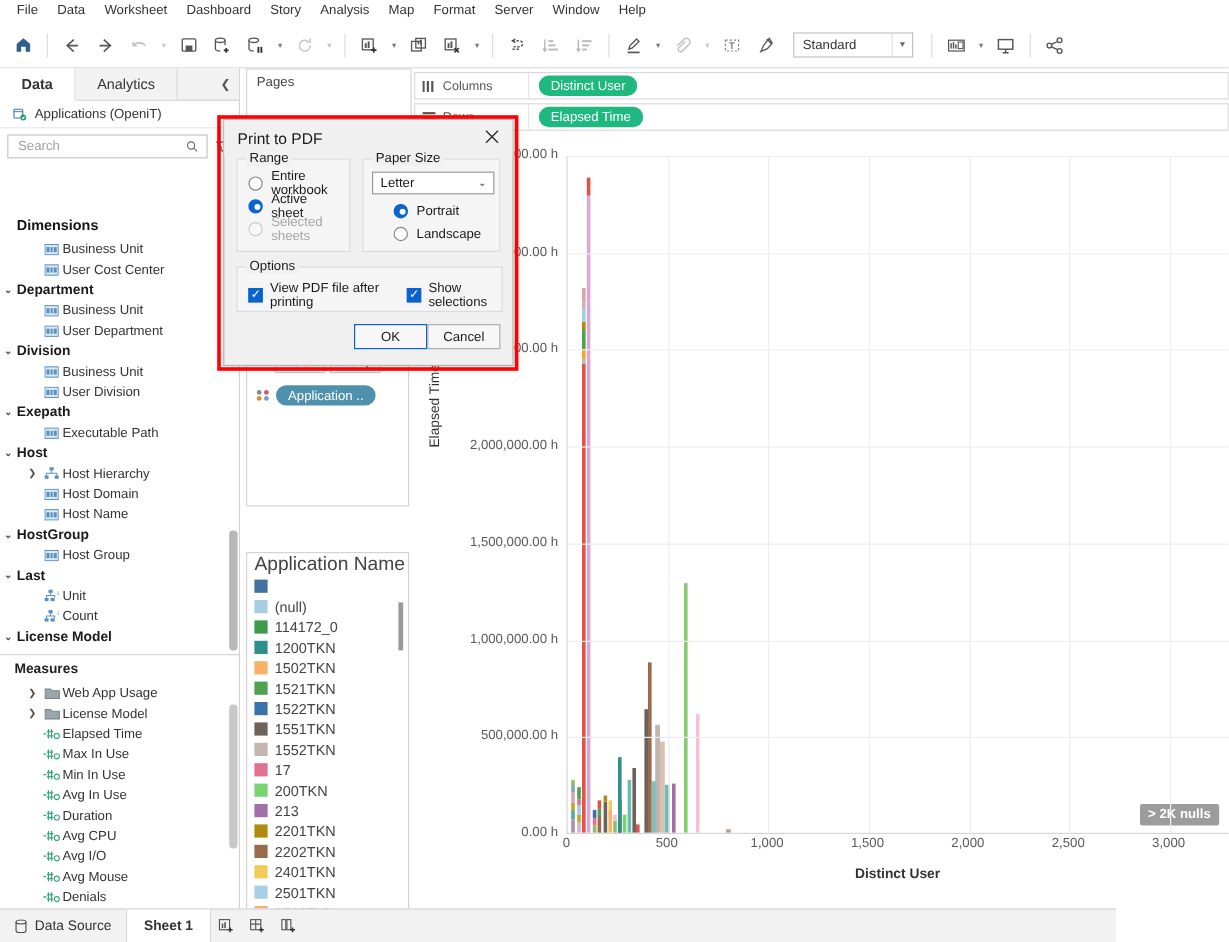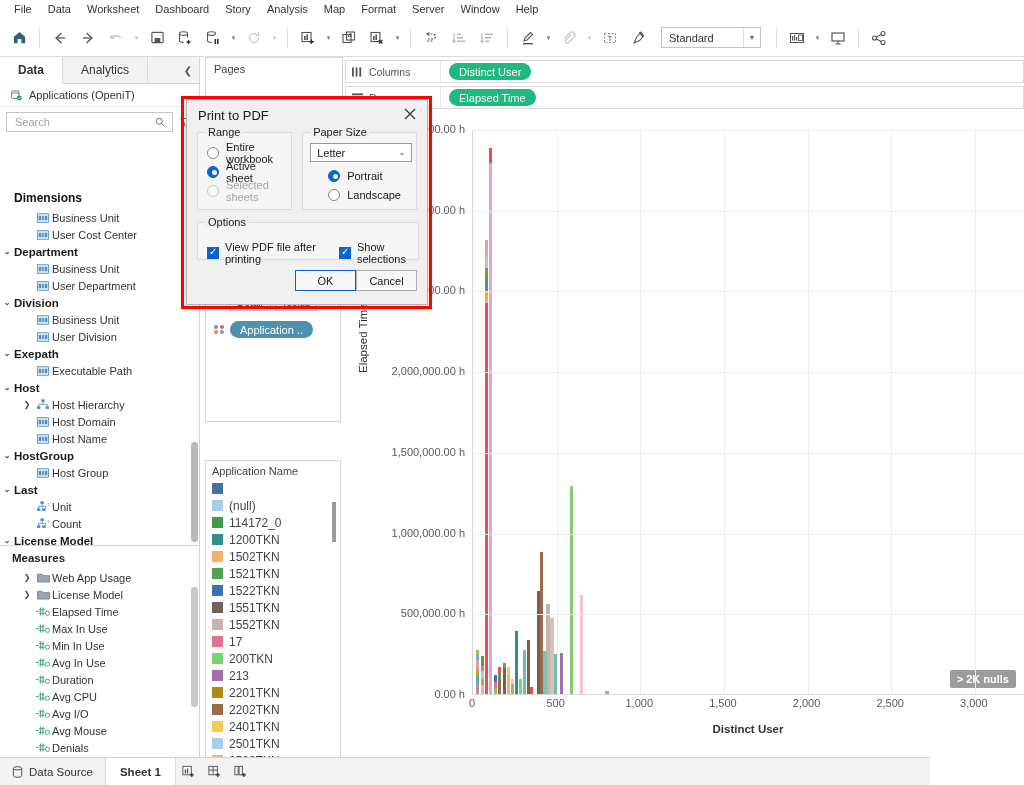--- a/index.html
+++ b/index.html
@@ -70,21 +70,21 @@
     flex:1; height:20px; border:1px solid #c6c6c6; background:#fff; display:flex; align-items:center;
     padding-left:6px; position:relative;
   }
   .dp-search input {
     border:0; outline:0; width:100%; font-size:11px; color:#333; font-family:inherit; background:transparent;
   }
   .dp-search input::placeholder { color:#a0a0a0; }
   .dp-search .mag { position:absolute; right:6px; top:3px; color:#666; }
   .dp-filter { width:16px; display:flex; align-items:center; justify-content:center; color:#555; }
 
-  .dp-tree { position:absolute; left:0; top:130px; width:199px; height:376px; overflow:hidden; }
+  .dp-tree { position:absolute; left:0; top:120px; width:199px; height:376px; overflow:hidden; }
   .dp-measures-hdr {
     position:absolute; left:0; top:488px; width:199px; height:24px;
     border-top:1px solid #d4d4d4; display:flex; align-items:center; padding-left:12px;
     font-weight:bold; font-size:11.5px; color:#222;
   }
   .dp-measlist { position:absolute; left:0; top:512px; width:199px; height:245px; overflow:hidden; }
 
   .tnode { height:17px; display:flex; align-items:center; font-size:11px; color:#333; white-space:nowrap; }
   .tnode .arrow { width:14px; text-align:center; font-size:8px; color:#4a4a4a; flex:0 0 14px; }
   .tnode .arrow.blank { visibility:hidden; }
@@ -120,21 +120,21 @@
     padding:0 10px; font-size:11px; color:#fff; white-space:nowrap;
   }
   .pill.green { background:#1fb87f; }
   .pill.blue { background:#4f90ad; }
   .marks-pillrow { display:flex; align-items:center; gap:5px; padding:10px 0 0 8px; }
   .dots4 { display:grid; grid-template-columns:5px 5px; grid-gap:1px; }
   .dots4 i { width:4px; height:4px; border-radius:50%; display:block; }
 
   .legend-card { position:absolute; left:0; top:403px; width:136px; height:355px;
     border:1px solid #d4d4d4; background:#fff; }
-  .legend-title { height:19px; display:flex; align-items:center; padding-left:6px; font-size:11px; color:#444; }
+  .legend-title { height:19px; display:flex; align-items:center; padding-left:6px; font-size:16px; color:#444; }
   .legend-list { position:relative; padding-left:6px; height:330px; overflow:hidden; }
   .leg-item { height:17px; display:flex; align-items:center; gap:6px; font-size:12px; color:#444; }
   .leg-swatch { width:11px; height:11px; flex:0 0 11px; }
   .legend-scroll { position:absolute; right:4px; top:22px; width:4px; height:40px; background:#9a9a9a; }
 
   
   .shelf-cols {
     position:absolute; left:345px; top:60px; width:679px; height:23px;
     border:1px solid #d9d9d9; background:#fff; display:flex; align-items:center;
   }
@@ -1110,21 +1110,21 @@
                 <span>Portrait</span>
               </div>
               <div class="radio-row">
                 <span class="rad"></span>
                 <span>Landscape</span>
               </div>
             </div>
         </div>
       </div>
 
-      <div class="grp" style="width:222px; height:38px; margin-top:12px; padding:18px 0 0 9px;">
+      <div class="grp" style="width:222px; height:38px; margin-top:12px; padding:11px 0 0 9px;">
         <span class="grp-lbl">Options</span>
         <div id="opt-checks" style="display:flex; gap:12px;">
             <div class="chk-row">
               <span class="chk"></span>
               <span>View PDF file after printing</span>
             </div>
             <div class="chk-row">
               <span class="chk"></span>
               <span>Show selections</span>
             </div>

